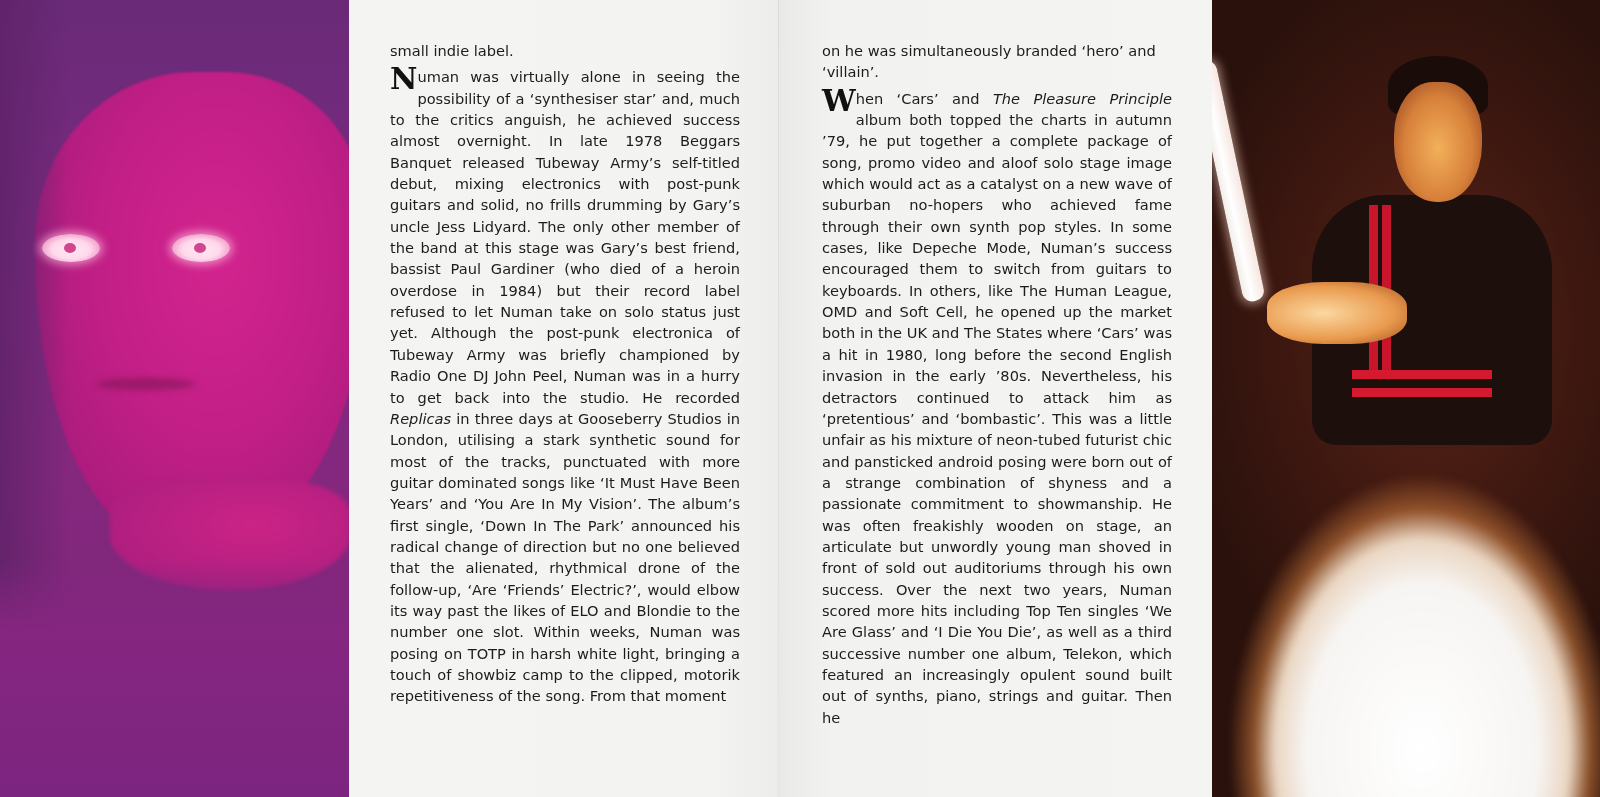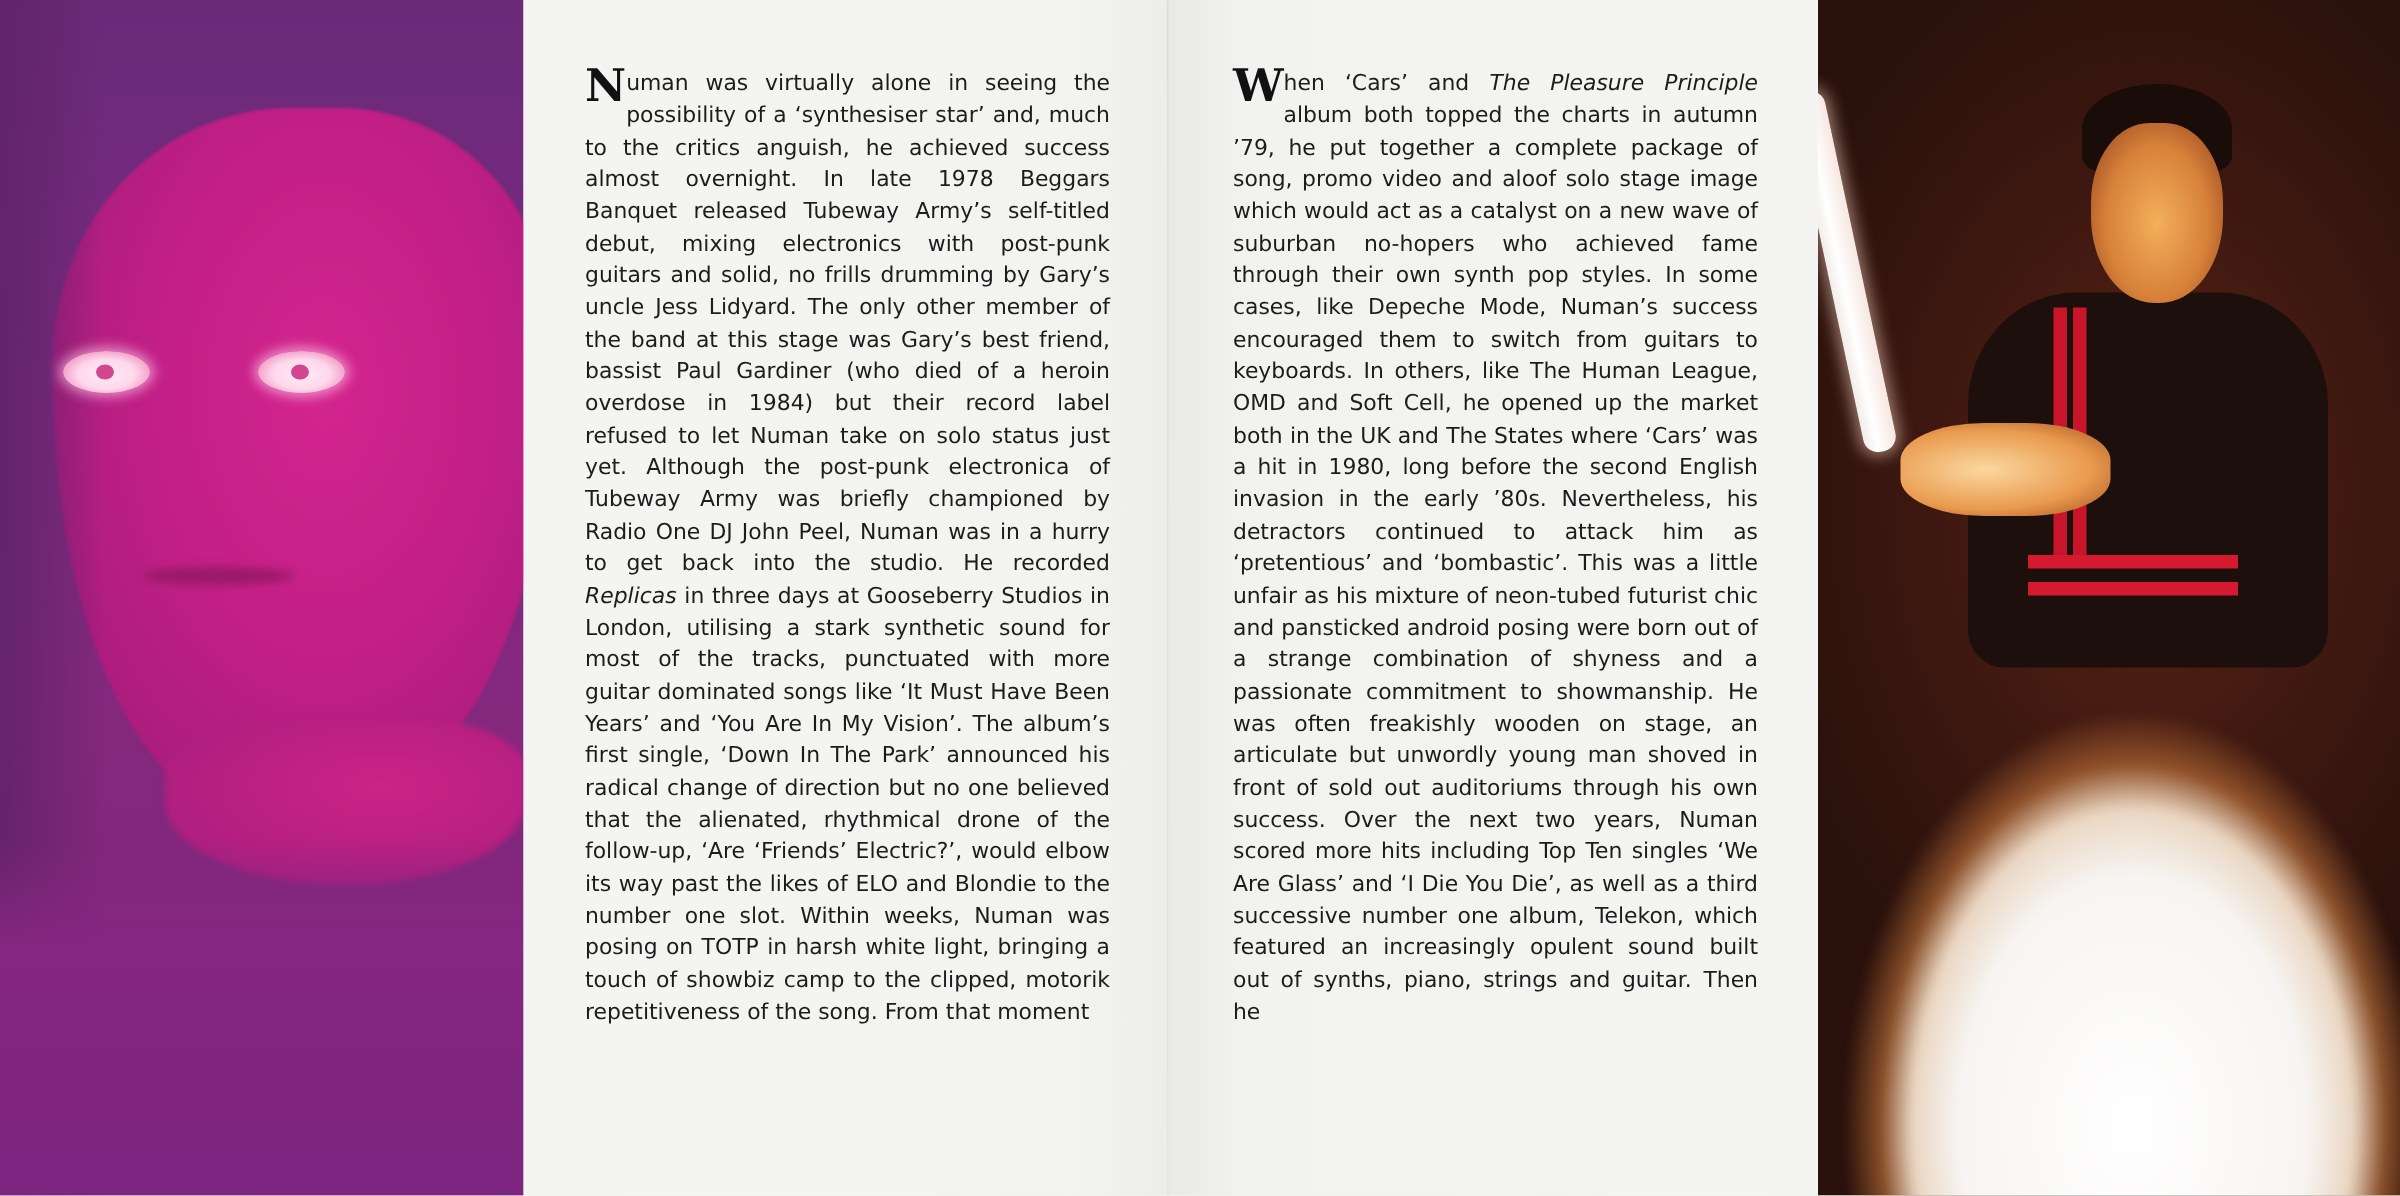--- a/index.html
+++ b/index.html
@@ -142,33 +142,35 @@
         <div class="pupil"></div>
       </div>
     <div class="eye eye-right">
         <div class="pupil"></div>
       </div>
     <div class="mouth"></div>
   </div>
 
   <div class="page page-left">
     <div class="col col-left">
+      <p>small indie label.</p>
       <div class="para-gap"></div>
       <p><span class="dropcap">N</span><span>uman was virtually alone in seeing the possibility of a ‘synthesiser star’ and, much to the critics anguish, he achieved success almost overnight. In late 1978 Beggars Banquet released Tubeway Army’s self-titled debut, mixing electronics with post-punk guitars and solid, no frills drumming by Gary’s uncle Jess Lidyard. The only other member of the band at this stage was Gary’s best friend, bassist Paul Gardiner (who died of a heroin overdose in 1984) but their record label refused to let Numan take on solo status just yet. Although the post-punk electronica of Tubeway Army was briefly championed by Radio One DJ John Peel, Numan was in a hurry to get back into the studio. He recorded </span><em>Replicas</em><span> in three days at Gooseberry Studios in London, utilising a stark synthetic sound for most of the tracks, punctuated with more guitar dominated songs like ‘It Must Have Been Years’ and ‘You Are In My Vision’. The album’s first single, ‘Down In The Park’ announced his radical change of direction but no one believed that the alienated, rhythmical drone of the follow-up, ‘Are ‘Friends’ Electric?’, would elbow its way past the likes of ELO and Blondie to the number one slot. Within weeks, Numan was posing on TOTP in harsh white light, bringing a touch of showbiz camp to the clipped, motorik repetitiveness of the song. From that moment</span></p>
     </div>
   </div>
 
   <div class="spine"></div>
   <div class="staple" style="left:801px; top:117px;"></div>
   <div class="staple" style="left:801px; top:172px;"></div>
   <div class="staple" style="left:801px; top:574px;"></div>
   <div class="staple" style="left:801px; top:633px;"></div>
 
   <div class="page page-right">
     <div class="col col-right">
+      <p style="text-align:left">on he was simultaneously branded ‘hero’ and ‘villain’.</p>
       <div class="para-gap"></div>
       <p><span class="dropcap">W</span><span>hen ‘Cars’ and </span><em>The Pleasure Principle</em><span> album both topped the charts in autumn ’79, he put together a complete package of song, promo video and aloof solo stage image which would act as a catalyst on a new wave of suburban no-hopers who achieved fame through their own synth pop styles. In some cases, like Depeche Mode, Numan’s success encouraged them to switch from guitars to keyboards. In others, like The Human League, OMD and Soft Cell, he opened up the market both in the UK and The States where ‘Cars’ was a hit in 1980, long before the second English invasion in the early ’80s. Nevertheless, his detractors continued to attack him as ‘pretentious’ and ‘bombastic’. This was a little unfair as his mixture of neon-tubed futurist chic and pansticked android posing were born out of a strange combination of shyness and a passionate commitment to showmanship. He was often freakishly wooden on stage, an articulate but unwordly young man shoved in front of sold out auditoriums through his own success. Over the next two years, Numan scored more hits including Top Ten singles ‘We Are Glass’ and ‘I Die You Die’, as well as a third successive number one album, Telekon, which featured an increasingly opulent sound built out of synths, piano, strings and guitar. Then he</span></p>
     </div>
   </div>
 
   <div class="photo-right">
     <div class="torso"></div>
     <div class="hair"></div>
     <div class="head"></div>
     <div class="strap-v1"></div>

